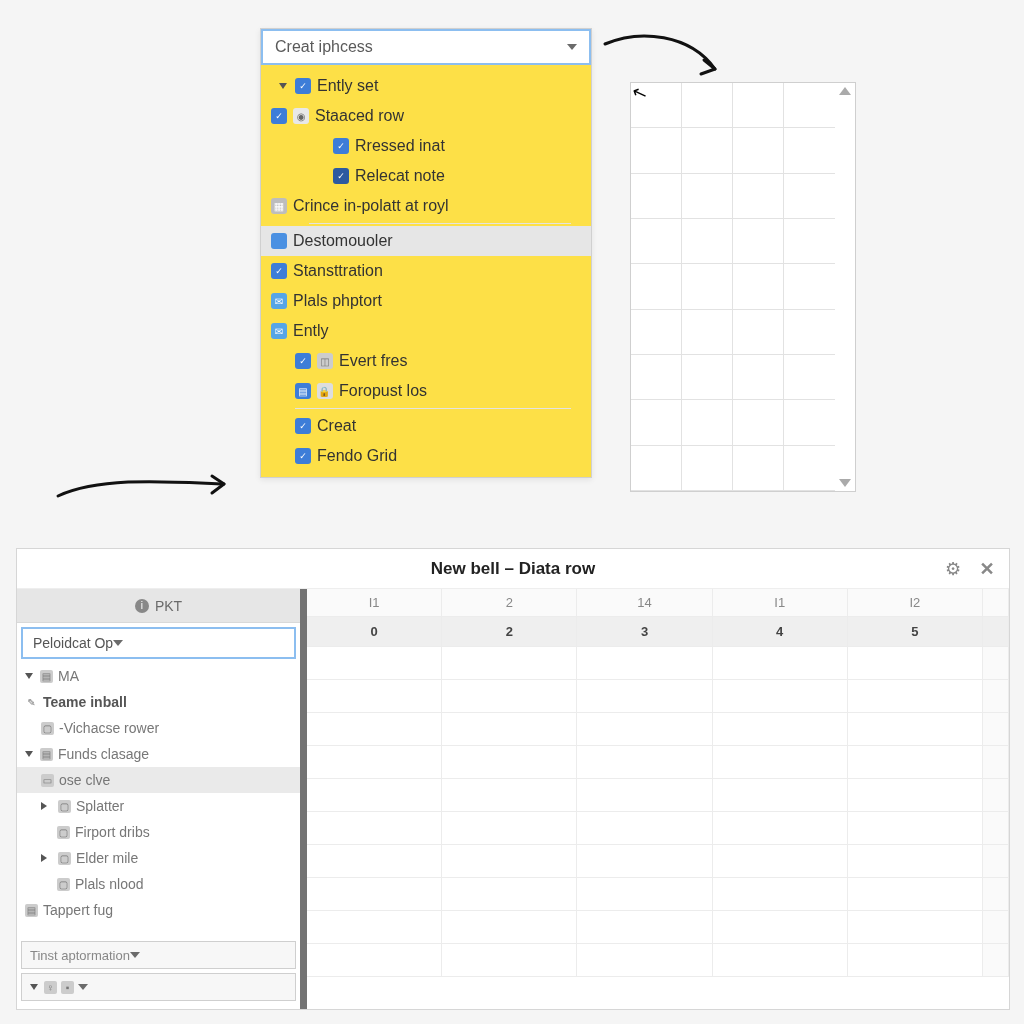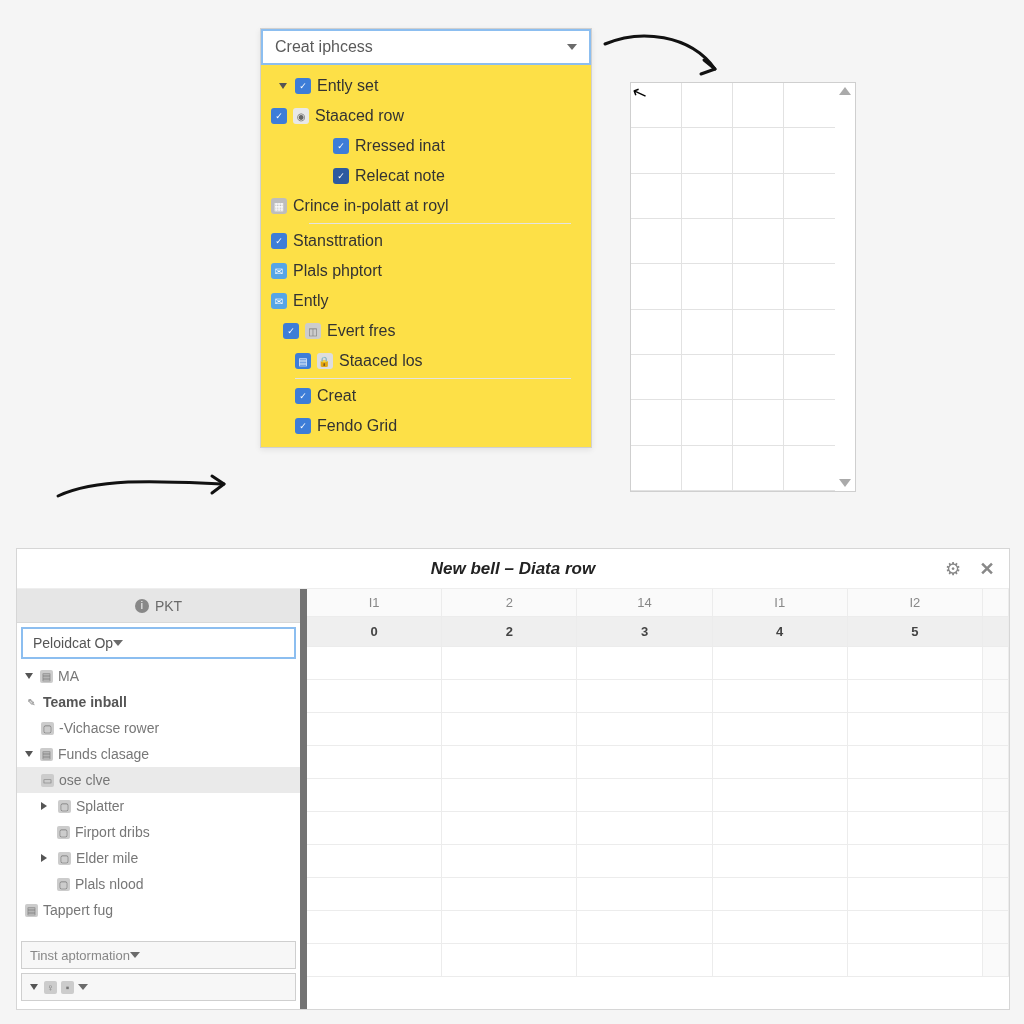--- a/index.html
+++ b/index.html
@@ -153,21 +153,21 @@
     border:1px solid #d6d6d6;
     display:flex;
     flex-direction:column;
   }
   .bp-header {
     height: 40px;
     display:flex; align-items:center; justify-content:center;
     position:relative;
     border-bottom:1px solid #eee;
   }
-  .bp-title { font-weight:600; font-size:17px; color:#222;font-style:italic; }
+  .bp-title { font-weight:600; font-size:17px; color:#222; }
   .bp-controls {
     position:absolute; right:12px; top:0; height:100%;
     display:flex; align-items:center; gap:14px;
   }
   .gear-icon, .close-icon { width:20px;height:20px; display:flex;align-items:center;justify-content:center; color:#888; cursor:pointer; }
   .gear-icon::after{ content:"⚙"; font-size:18px; }
   .close-icon::after{ content:"✕"; font-size:18px; font-weight:bold; }
 
   .bp-body { flex:1; display:flex; overflow:hidden; }
 
@@ -290,46 +290,50 @@
         <span class="lbl">Relecat note</span>
       </div>
 
       <div class="tree-item ind-2">
         <span class="ic ic-grid"></span>
         <span class="lbl">Crince in-polatt at royl</span>
       </div>
 
       <div class="tree-divider"></div>
 
+      <div class="tree-item ind-2 sel">
+        <span class="ic ic-blue"></span>
+        <span class="lbl">Destomouoler</span>
+      </div>
 
       <div class="tree-item ind-2">
         <span class="ic ic-shield"></span>
         <span class="lbl">Stansttration</span>
       </div>
 
       <div class="tree-item ind-2">
         <span class="ic ic-env"></span>
         <span class="lbl">Plals phptort</span>
       </div>
 
       <div class="tree-item ind-2">
         <span class="ic ic-env"></span>
         <span class="lbl">Ently</span>
       </div>
 
-      <div class="tree-item ind-1" style="padding-left:22px;">
+      <div class="tree-item ind-1" style="padding-left:34px;">
         <span class="ic ic-shield"></span>
         <span class="ic ic-box"></span>
         <span class="lbl">Evert fres</span>
       </div>
 
       <div class="tree-item ind-1" style="padding-left:34px;">
         <span class="ic ic-cal"></span>
         <span class="ic ic-lock"></span>
-        <span class="lbl">Staaced los</span>
+        <span class="lbl">Foropust los</span>
       </div>
 
       <div class="tree-divider" style="margin-left:34px;"></div>
 
       <div class="tree-item ind-0">
         <span class="ic ic-shield"></span>
         <span class="lbl">Creat</span>
       </div>
 
       <div class="tree-item ind-0">

